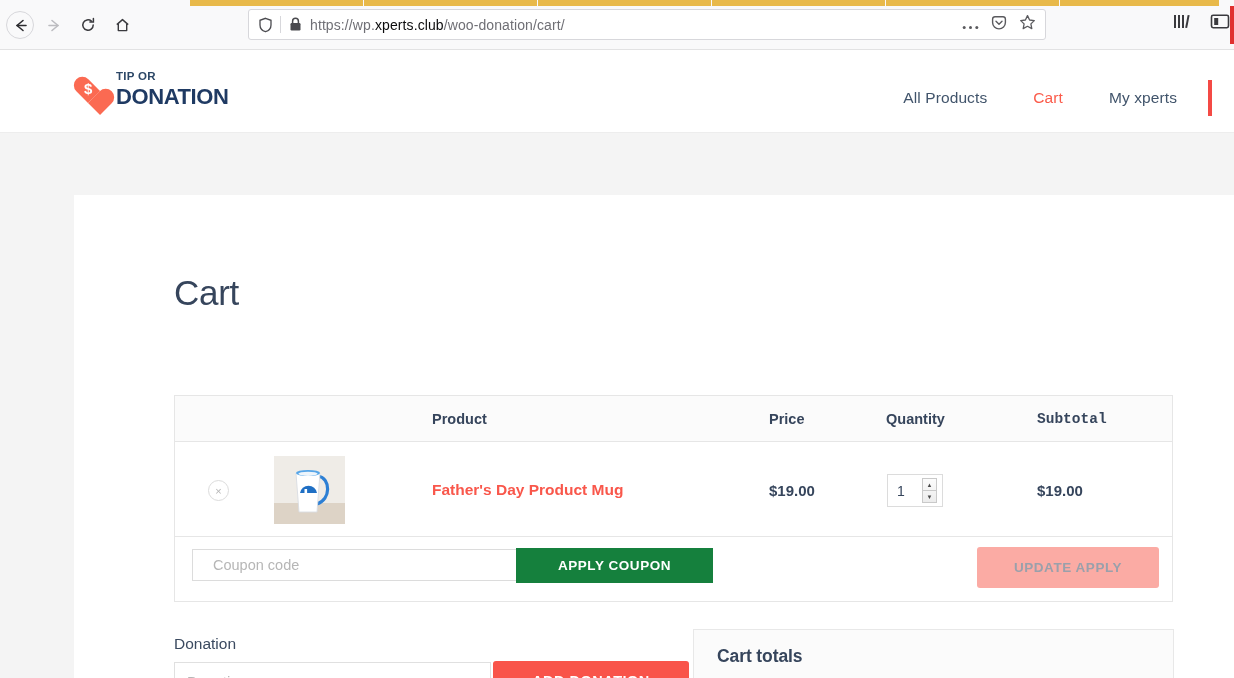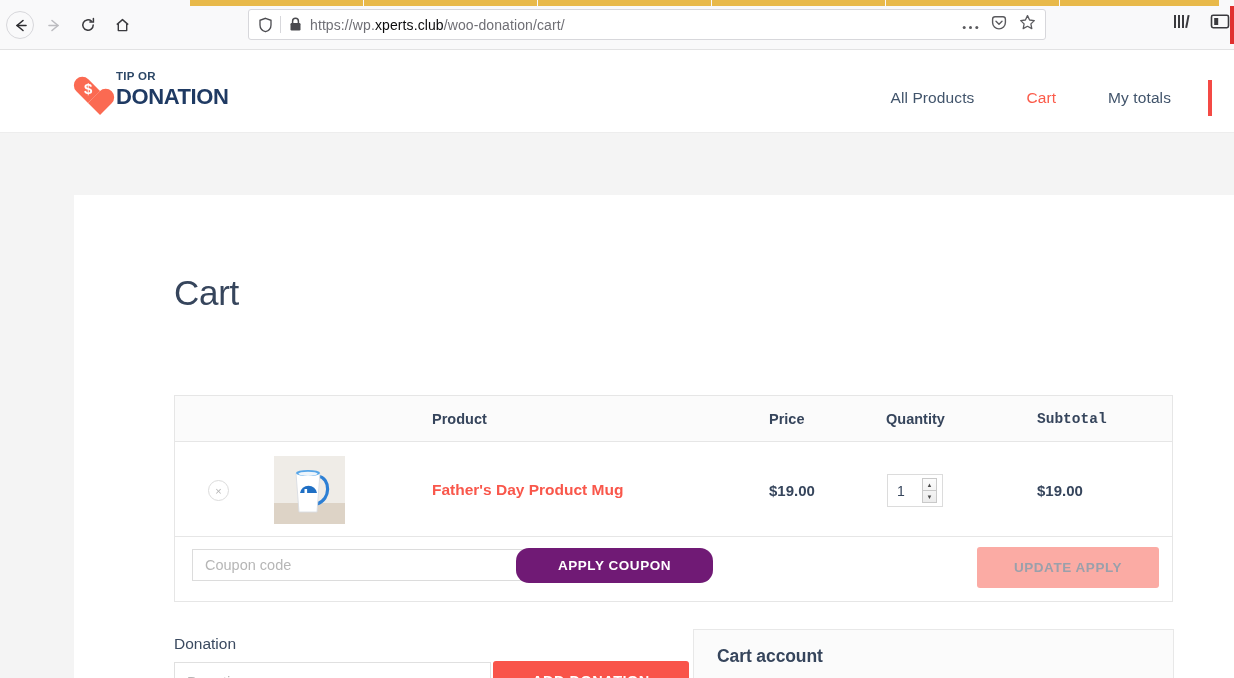--- a/index.html
+++ b/index.html
@@ -117,21 +117,21 @@
     margin-bottom: 2px;
   }
   .logo-donation {
     font: bold 22px "Liberation Sans", sans-serif;
     letter-spacing: -0.4px;
     color: #1f3a63;
   }
 
   #main-nav {
     position: absolute; right: 22px; top: 30px;
-    display: flex; align-items: center; gap: 6px;
+    display: flex; align-items: center; gap: 0;
   }
   #main-nav a {
     font-size: 15.5px;
     color: #41546b;
     text-decoration: none;
     padding: 0 23px;
     letter-spacing: 0.1px;
   }
   #main-nav a.active { color: #fb5b4a; }
   #nav-accent {
@@ -246,33 +246,33 @@
 
   .coupon-row {
     height: 64px;
     position: relative;
     background: #ffffff;
   }
   #coupon-input {
     position: absolute; left: 17px; top: 12px;
     width: 346px; height: 32px;
     border: 1px solid #dcdcdc;
-    padding: 0 12px;
+    padding: 0 20px;
     font-size: 14.5px;
     color: #36455c;
     outline: none;
     font-family: "Liberation Sans", sans-serif;
   }
   #coupon-input::placeholder { color: #b6b6b6; }
   #apply-coupon {
     position: absolute; left: 341px; top: 11px;
     width: 197px; height: 35px;
-    background: #701a75;
+    background: #15803d;
     color: #ffffff;
-    border: none; border-radius: 13px;
+    border: none; border-radius: 0;
     font: bold 13.5px "Liberation Sans", sans-serif;
     letter-spacing: 0.55px;
     cursor: pointer;
   }
   #update-cart {
     position: absolute; left: 802px; top: 10px;
     width: 182px; height: 41px;
     background: #fbaba4;
     color: #9aa0ab;
     border: none; border-radius: 3px;
@@ -437,21 +437,21 @@
     </span>
     <span class="logo-words">
       <div class="logo-tip">TIP OR</div>
       <div class="logo-donation">DONATION</div>
     </span>
   </div>
 
   <nav id="main-nav">
     <a href="#">All Products</a>
     <a href="#" class="active">Cart</a>
-    <a href="#">My totals</a>
+    <a href="#">My xperts</a>
     <span id="nav-accent"></span>
   </nav>
 </header>
 
 <div id="page-body">
   <div id="content-card">
 
     <h1 id="page-title">Cart</h1>
 
     <div id="cart-table">
@@ -509,19 +509,19 @@
     <div id="donation-block">
       <div id="donation-label">Donation</div>
       <div id="donation-row">
         <input id="donation-input" type="text" placeholder="Donation" style="">
         <button id="add-donation">ADD DONATION</button>
       </div>
     </div>
 
     <div id="cart-totals">
       <div id="totals-head">
-        <span id="totals-title">Cart account</span>
+        <span id="totals-title">Cart totals</span>
       </div>
 
     </div>
 
   </div>
 </div>
 
 </body></html>

